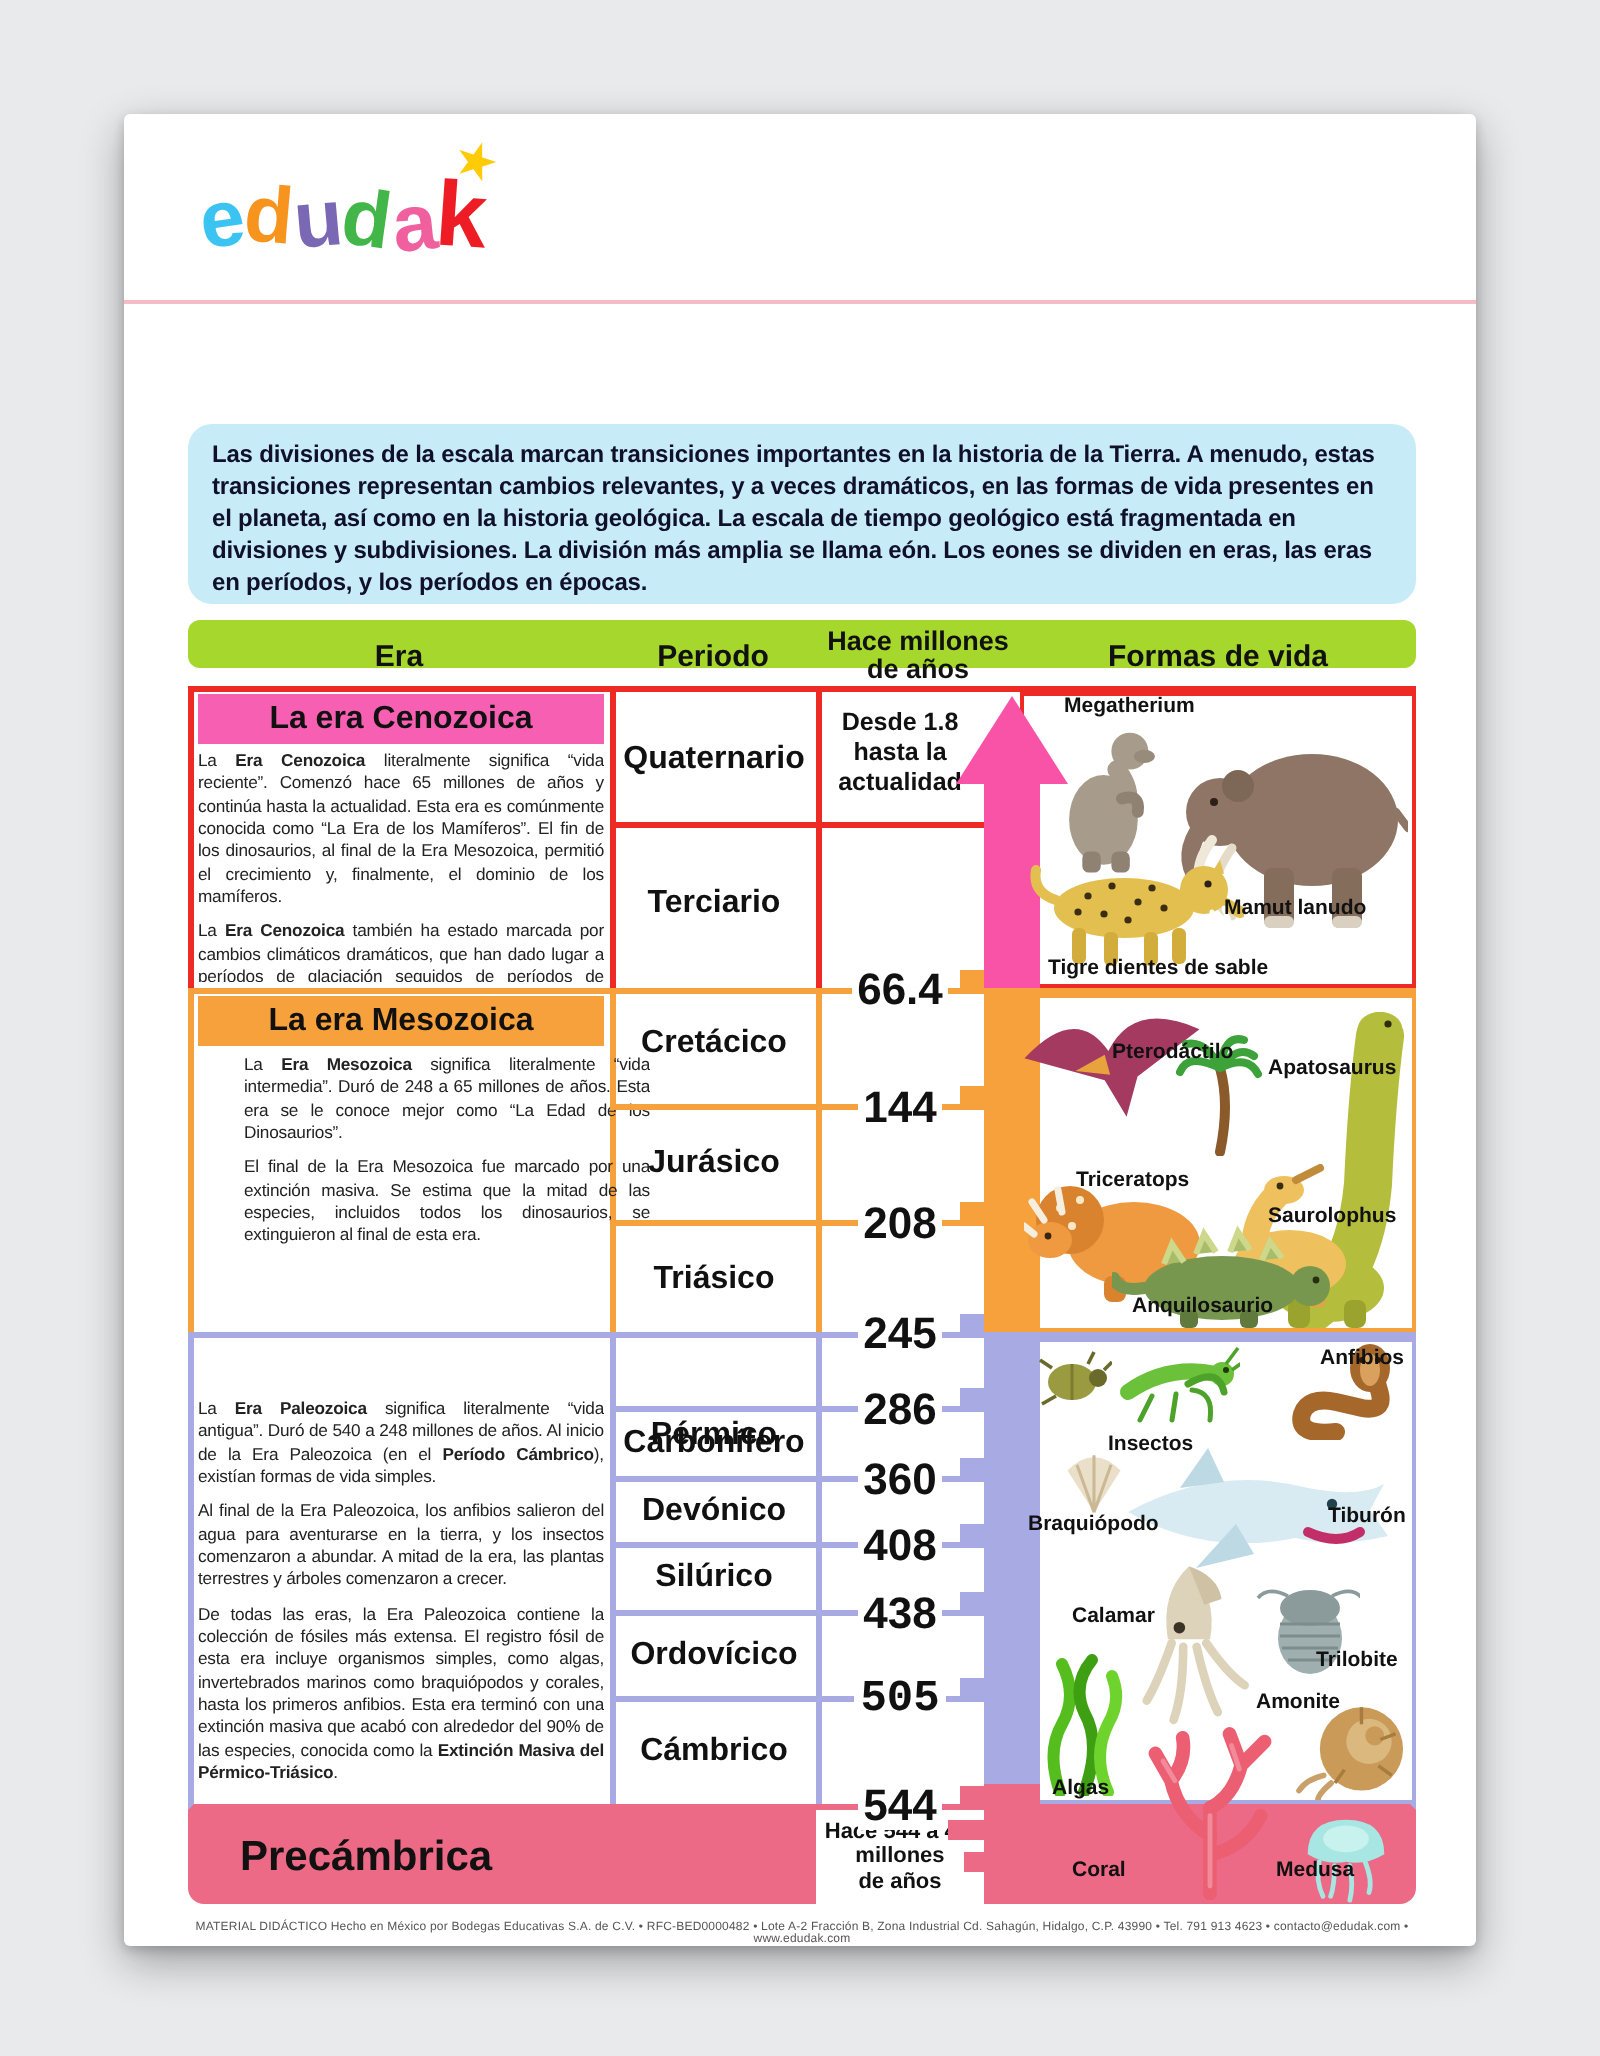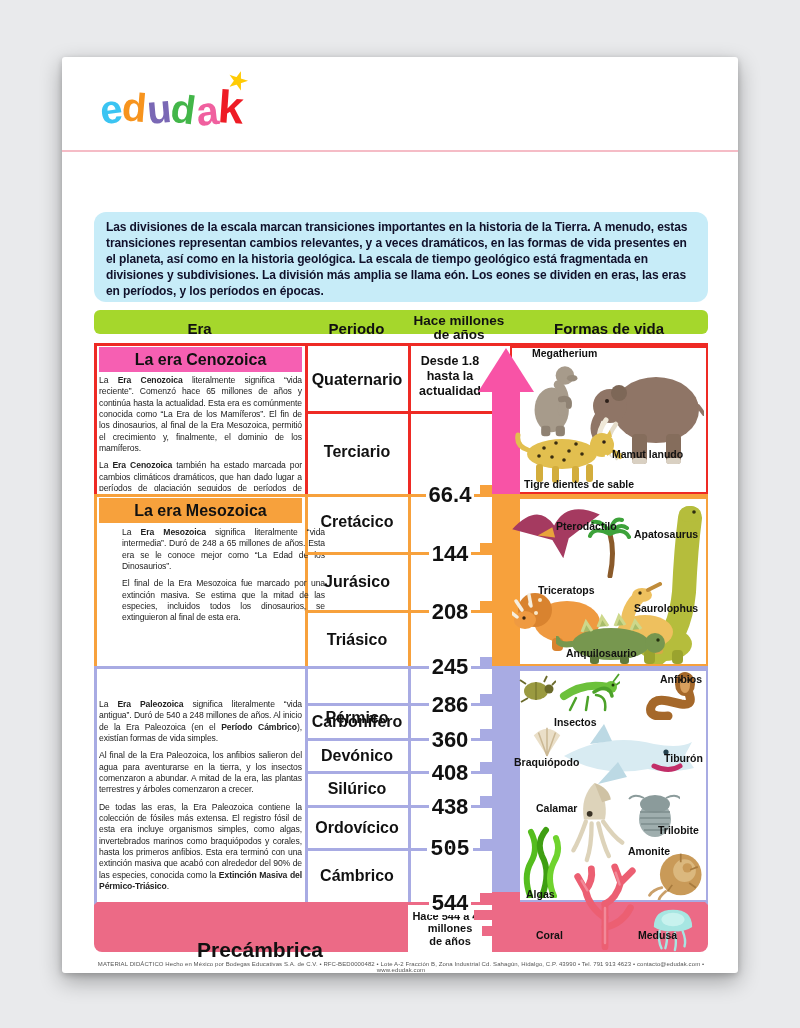--- a/index.html
+++ b/index.html
@@ -47,21 +47,21 @@
   
   .arrowpart{z-index:3;}
   #arrow-head{left:478px;top:348px;width:0;height:0;border-left:28px solid transparent;
               border-right:28px solid transparent;border-bottom:44px solid #f853a6;}
   .tab{width:12px;height:9px;z-index:3;}
   
   .animal{z-index:5;}
   .animal-label{font-weight:bold;font-size:10.5px;color:#111;z-index:6;}
   
   #pre-row{left:94px;top:905px;width:614px;height:47px;background:#ec6a86;border-radius:0 0 8px 8px;z-index:1;}
-  #pre-name{left:120px;top:917px;width:280px;text-align:center;font-weight:bold;font-size:21px;color:#111;z-index:2;margin-top:21px;}
+  #pre-name{left:120px;top:917px;width:280px;font-weight:bold;font-size:21px;color:#111;z-index:2;}
   #pre-timebox{left:408px;top:905px;width:84px;height:47px;background:#fff;z-index:2;
                display:flex;align-items:center;justify-content:center;font-weight:bold;font-size:11px;
                text-align:center;line-height:1.15;color:#111;}
   #footer{left:94px;top:961px;width:614px;text-align:center;font-size:6px;color:#555;z-index:3;letter-spacing:.1px;}
 </style>
 </head>
 <body>
 
 <div id="canvas">
   <div id="poster" class="abs"></div>

